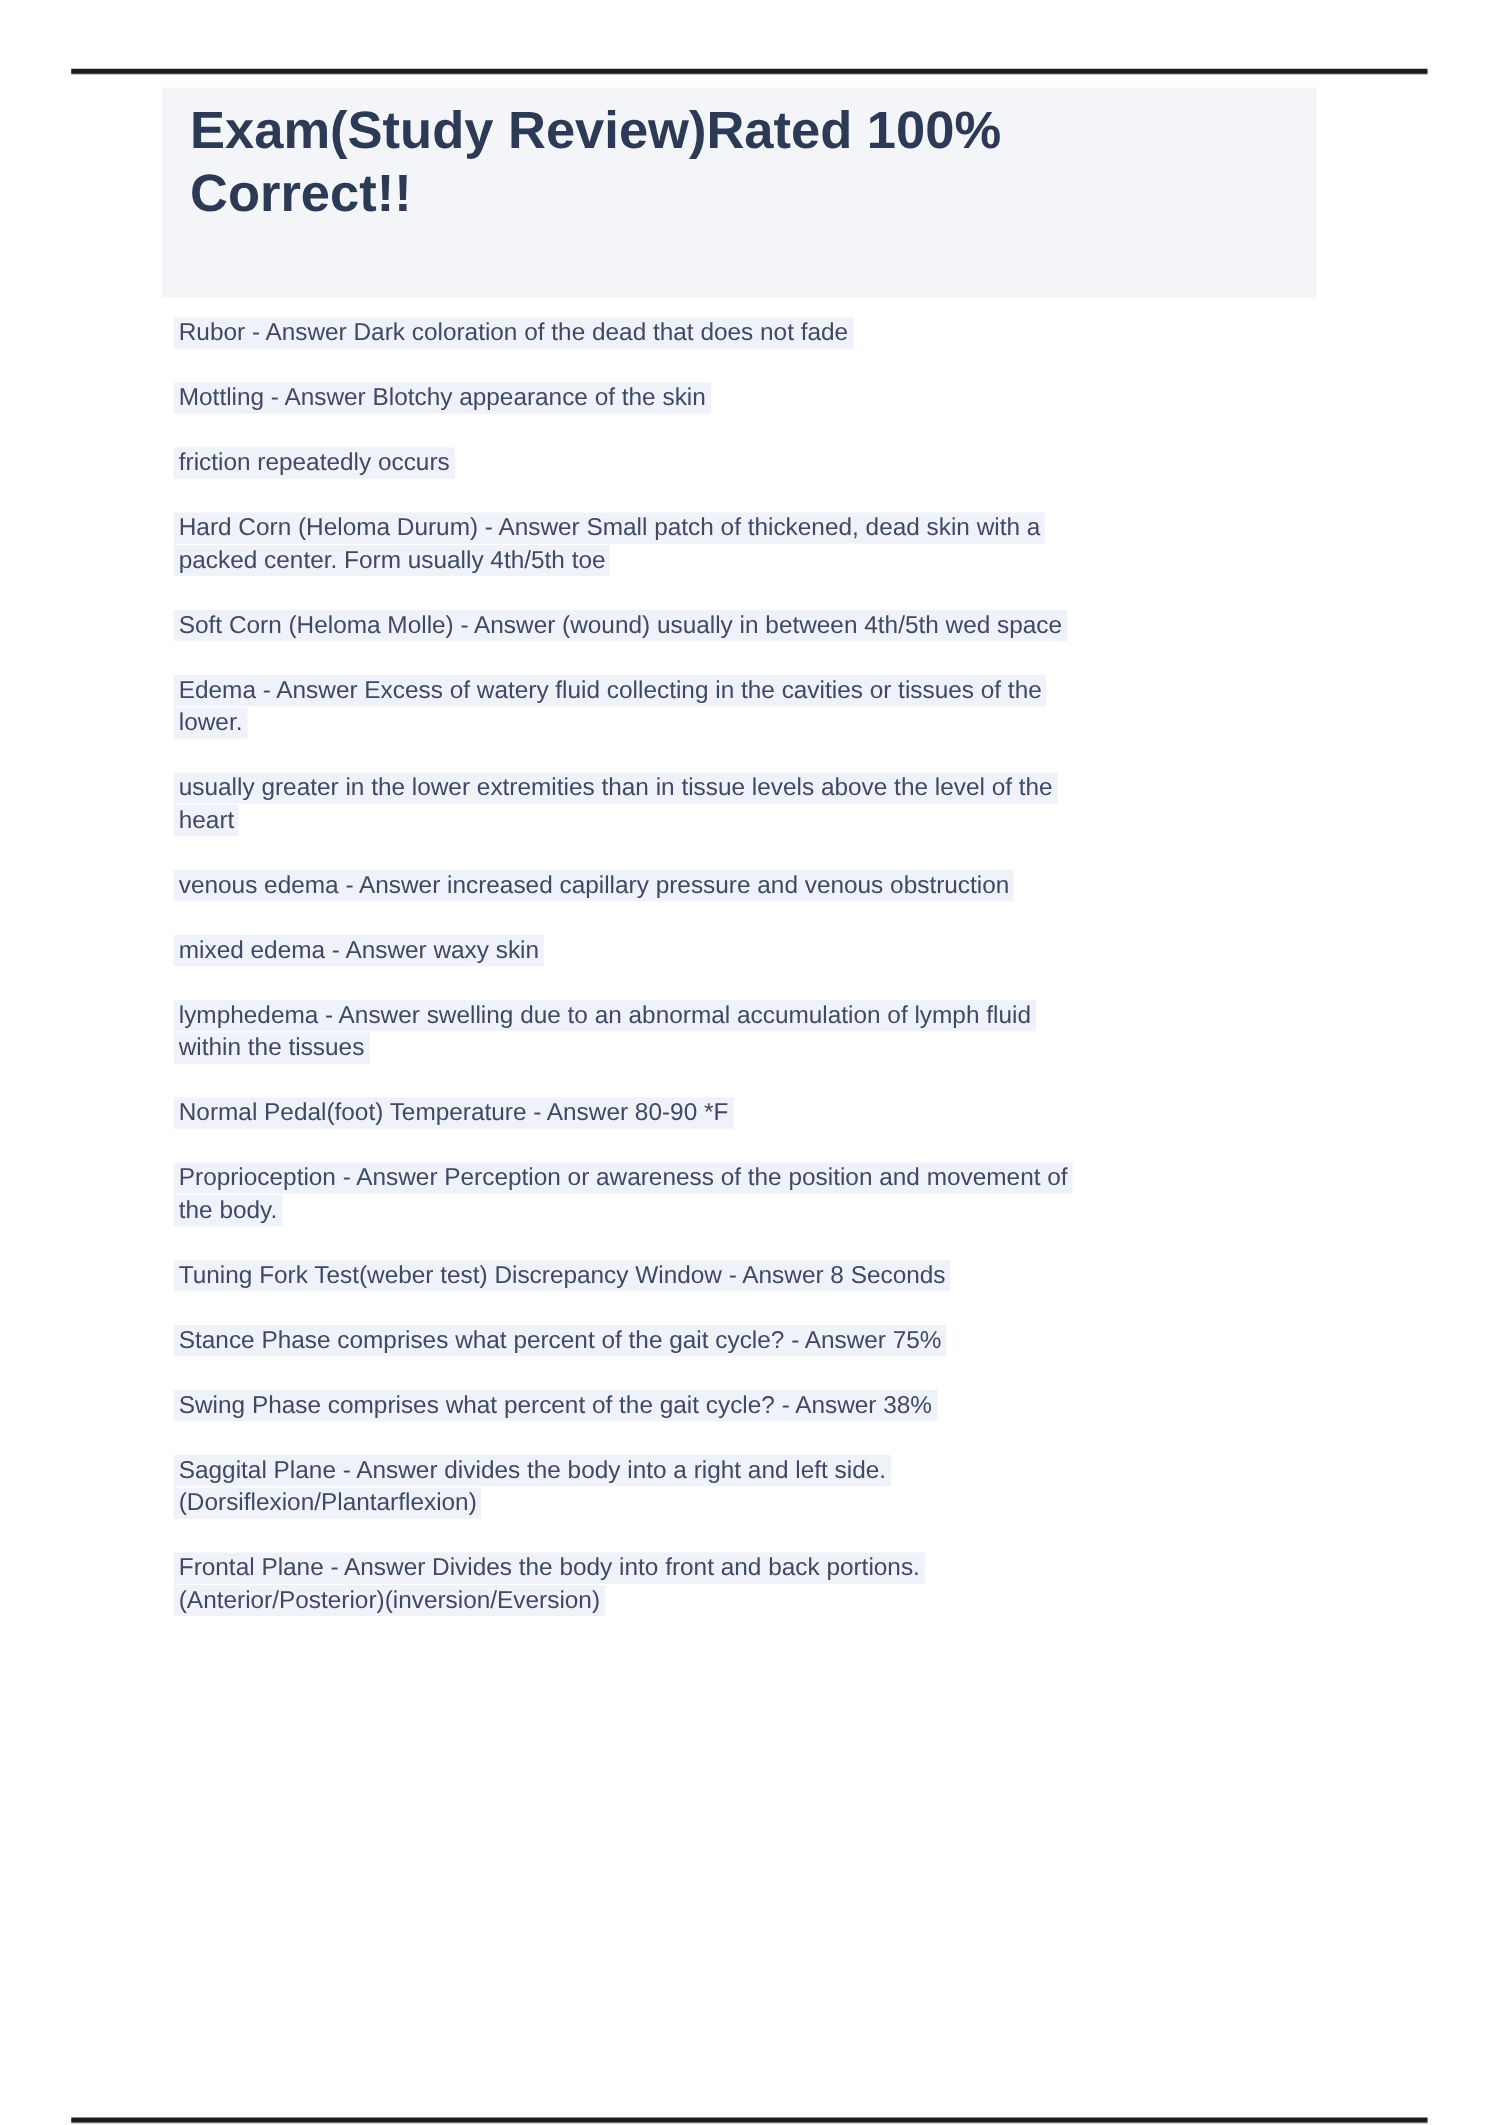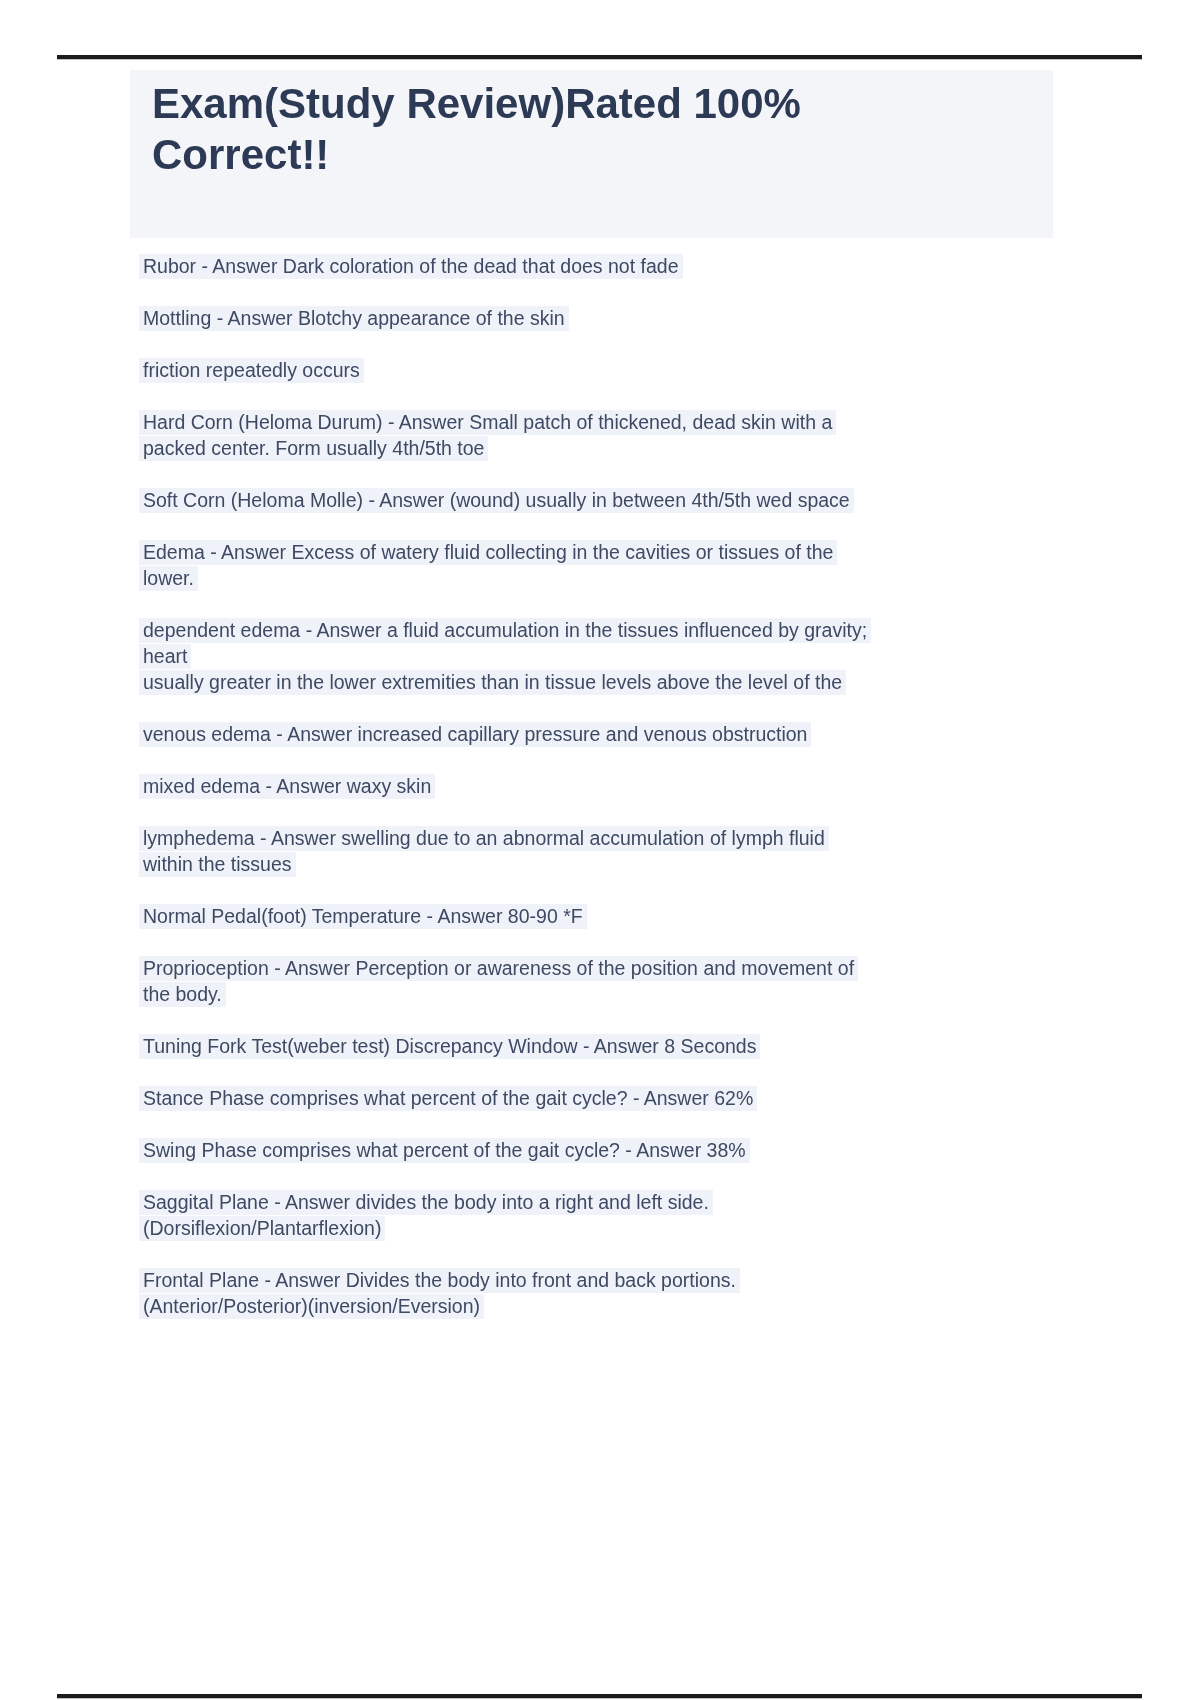--- a/index.html
+++ b/index.html
@@ -92,23 +92,22 @@
         <div class="qa-line"><span class="hl">packed center. Form usually 4th/5th toe</span></div>
       </div>
       <div class="qa">
         <div class="qa-line"><span class="hl">Soft Corn (Heloma Molle) - Answer (wound) usually in between 4th/5th wed space</span></div>
       </div>
       <div class="qa">
         <div class="qa-line"><span class="hl">Edema - Answer Excess of watery fluid collecting in the cavities or tissues of the</span></div>
         <div class="qa-line"><span class="hl">lower.</span></div>
       </div>
       <div class="qa">
-        <div class="qa-line"><span class="hl">dependent edema - Answer a fluid accumulation in the tissues influenced by gravity;</span></div>
+        <div class="qa-line"><span class="hl">usually greater in the lower extremities than in tissue levels above the level of the</span></div>
         <div class="qa-line"><span class="hl">heart</span></div>
-        <div class="qa-line"><span class="hl">usually greater in the lower extremities than in tissue levels above the level of the</span></div>
       </div>
       <div class="qa">
         <div class="qa-line"><span class="hl">venous edema - Answer increased capillary pressure and venous obstruction</span></div>
       </div>
       <div class="qa">
         <div class="qa-line"><span class="hl">mixed edema - Answer waxy skin</span></div>
       </div>
       <div class="qa">
         <div class="qa-line"><span class="hl">lymphedema - Answer swelling due to an abnormal accumulation of lymph fluid</span></div>
         <div class="qa-line"><span class="hl">within the tissues</span></div>
@@ -117,21 +116,21 @@
         <div class="qa-line"><span class="hl">Normal Pedal(foot) Temperature - Answer 80-90 *F</span></div>
       </div>
       <div class="qa">
         <div class="qa-line"><span class="hl">Proprioception - Answer Perception or awareness of the position and movement of</span></div>
         <div class="qa-line"><span class="hl">the body.</span></div>
       </div>
       <div class="qa">
         <div class="qa-line"><span class="hl">Tuning Fork Test(weber test) Discrepancy Window - Answer 8 Seconds</span></div>
       </div>
       <div class="qa">
-        <div class="qa-line"><span class="hl">Stance Phase comprises what percent of the gait cycle? - Answer 62%</span></div>
+        <div class="qa-line"><span class="hl">Stance Phase comprises what percent of the gait cycle? - Answer 75%</span></div>
       </div>
       <div class="qa">
         <div class="qa-line"><span class="hl">Swing Phase comprises what percent of the gait cycle? - Answer 38%</span></div>
       </div>
       <div class="qa">
         <div class="qa-line"><span class="hl">Saggital Plane - Answer divides the body into a right and left side.</span></div>
         <div class="qa-line"><span class="hl">(Dorsiflexion/Plantarflexion)</span></div>
       </div>
       <div class="qa">
         <div class="qa-line"><span class="hl">Frontal Plane - Answer Divides the body into front and back portions.</span></div>

